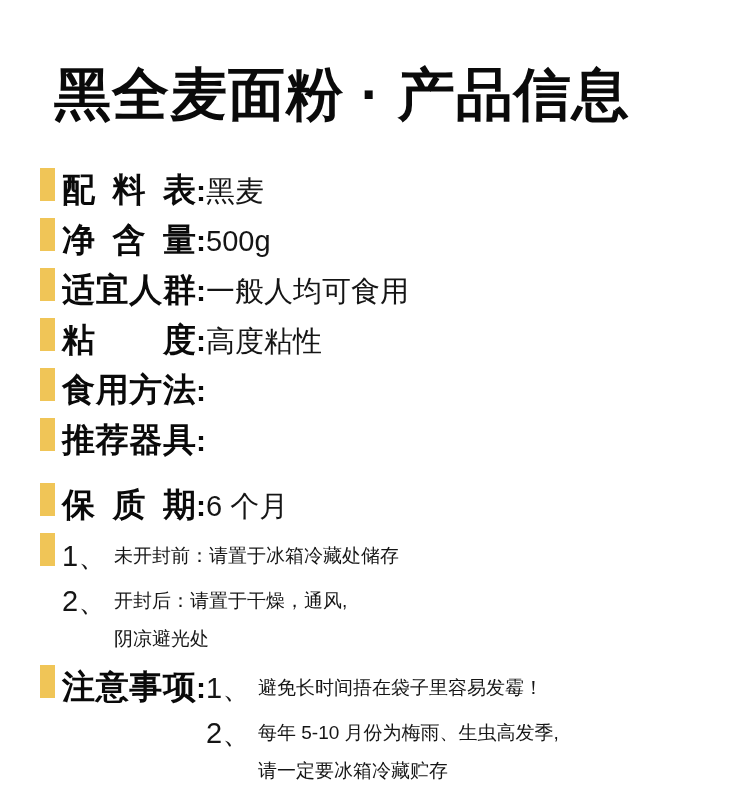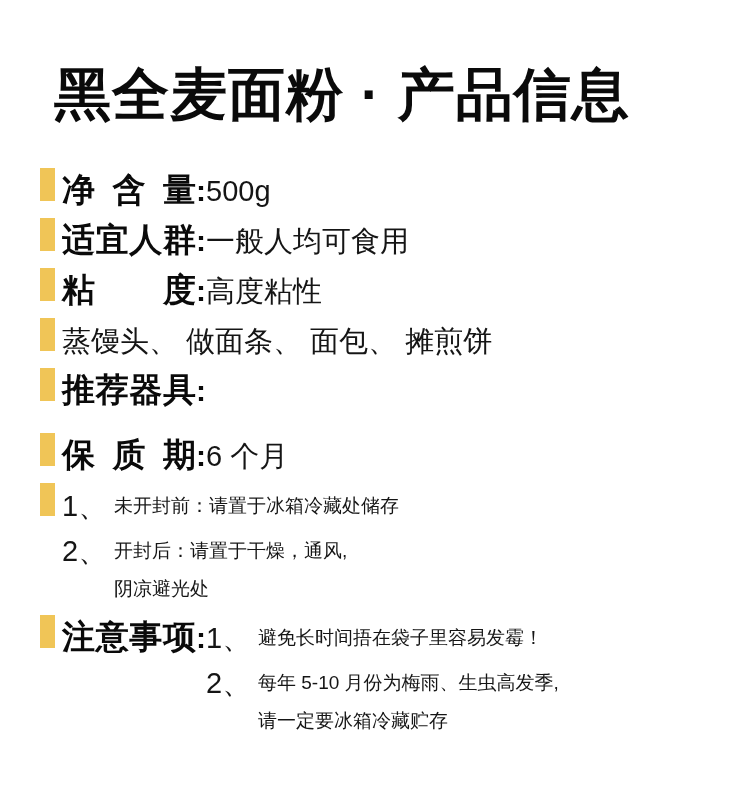--- a/index.html
+++ b/index.html
@@ -85,20 +85,25 @@
     font-size: 19px;
     line-height: 38px;
   }
 </style>
 </head>
 <body>
 
 <div class="page">
   <div class="title">黑全麦面粉 · 产品信息</div>
   <div class="rows">
+  <div class="row">
+    <span class="marker"></span>
+    <span class="label-wrap"><span class="label-text">配料表</span><span class="colon">:</span></span>
+    <div class="value">黑麦</div>
+  </div>
 
   <div class="row">
     <span class="marker"></span>
     <span class="label-wrap"><span class="label-text">净含量</span><span class="colon">:</span></span>
     <div class="value">500g</div>
   </div>
 
   <div class="row">
     <span class="marker"></span>
     <span class="label-wrap"><span class="label-text">适宜人群</span><span class="colon">:</span></span>
@@ -106,21 +111,21 @@
   </div>
 
   <div class="row">
     <span class="marker"></span>
     <span class="label-wrap"><span class="label-text">粘度</span><span class="colon">:</span></span>
     <div class="value">高度粘性</div>
   </div>
 
   <div class="row">
     <span class="marker"></span>
-    <div class="value">蒸馒头、 做面条、 面包、 摊煎饼</div>
+    <span class="label-wrap"><span class="label-text">食用方法</span><span class="colon">:</span></span>
   </div>
 
   <div class="row">
     <span class="marker"></span>
     <span class="label-wrap"><span class="label-text">推荐器具</span><span class="colon">:</span></span>
   </div>
 
   <div class="row spaced">
     <span class="marker"></span>
     <span class="label-wrap"><span class="label-text">保质期</span><span class="colon">:</span></span>

